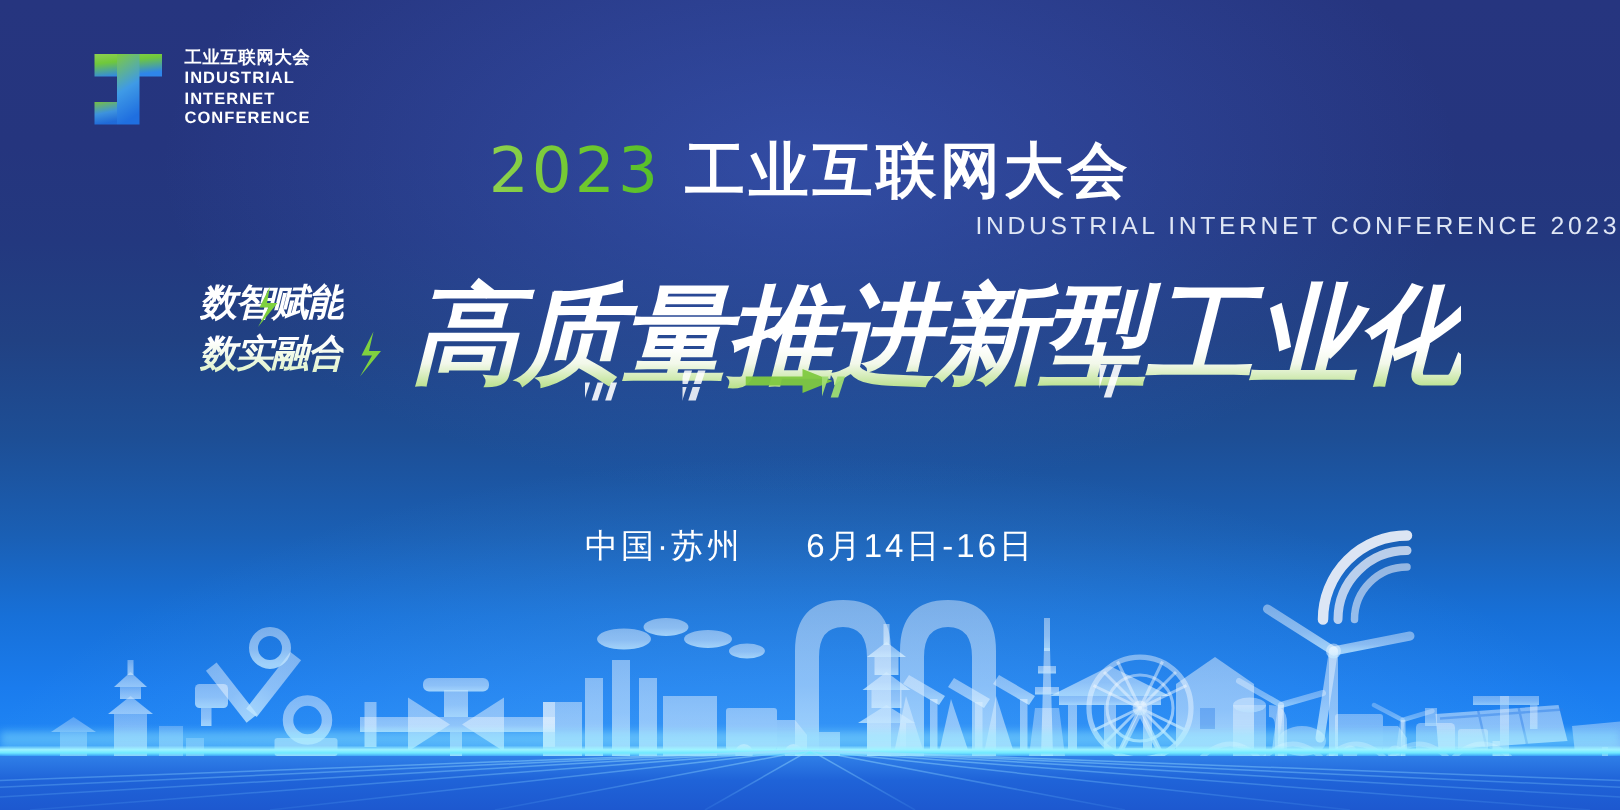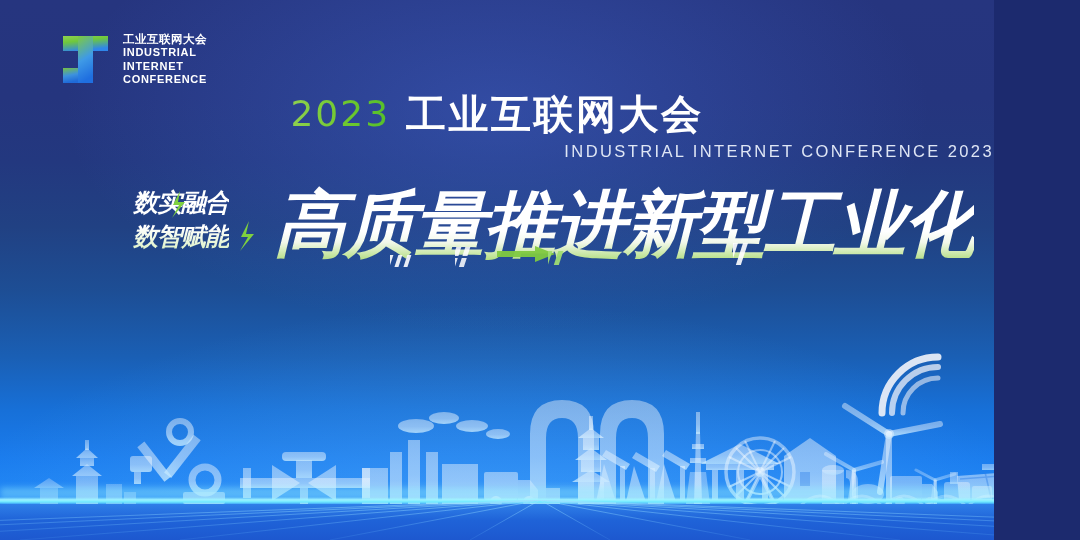--- a/index.html
+++ b/index.html
@@ -4,21 +4,21 @@
 <style>
   * { margin:0; padding:0; box-sizing:border-box; }
   html, body { width:1080px; height:540px; overflow:hidden; }
   body {
     font-family:"Liberation Sans", sans-serif;
     background:#1c2a6e;
   }
 
   #poster {
     position:relative;
-    width:994px; height:540px;
+    width:1080px; height:540px;
     overflow:hidden;
     background:linear-gradient(180deg,
       #26357f 0%,
       #25357e 18%,
       #23387f 30%,
       #214183 42%,
       #1d4e95 54%,
       #1a5fb4 66%,
       #1770d8 76%,
       #1a7cee 85%,
@@ -52,21 +52,21 @@
     font-size:11px; color:#ffffff; font-weight:bold;
     letter-spacing:.7px; line-height:13.5px; white-space:nowrap;
   }
 
   
   .title-row {
     position:absolute; left:0; right:0; top:92px;
     display:flex; align-items:flex-end; justify-content:center;
   }
   .year {
-    font-size:36px; font-weight:400; letter-spacing:2px;
+    font-size:42px; font-weight:400; letter-spacing:2px;
     background:linear-gradient(90deg,#8fd14f 0%,#6fc82e 55%,#54bf2a 100%);
     -webkit-background-clip:text; background-clip:text;
     -webkit-text-fill-color:transparent; color:#7ec948;
     line-height:44px; font-family:"DejaVu Sans", sans-serif;
   }
   .title-cn {
     font-size:40px; font-weight:bold; color:#ffffff;
     letter-spacing:2.5px; margin-left:16px; line-height:44px;
   }
   .subtitle {
@@ -174,22 +174,22 @@
   <div class="title-row">
     <div class="year">2023</div>
     <div class="title-cn">工业互联网大会</div>
   </div>
   <div class="subtitle">INDUSTRIAL INTERNET CONFERENCE 2023</div>
 
   <div class="slogan">
     <div class="slogan-inner">
 
       <div class="slogan-small">
+        <span>数智赋能</span>
         <span>数实融合</span>
-        <span>数智赋能</span>
       </div>
 
       <svg class="bolts" style="position:absolute;left:133px;top:2px;width:130px;height:70px;" viewBox="0 0 130 70">
         <path d="M47 6 L40 20 L46 20 L39 33 L52 17 L45 17 Z" fill="#7fd13f"></path>
         <path d="M116 36 L108 52 L115 52 L107 66 L121 49 L113 49 Z" fill="#7fd13f"></path>
       </svg>
 
       <div class="slogan-big">高质量推进新型工业化</div>
 
       <svg class="arrow-accent" viewBox="0 0 58 16">
@@ -220,20 +220,25 @@
         <g fill="none" stroke="#e7ecf7" stroke-linecap="round">
           <path d="M6 62 A56 56 0 0 1 62 6" stroke-width="7" opacity=".95"></path>
           <path d="M16 62 A46 46 0 0 1 62 16" stroke-width="6" opacity=".78"></path>
           <path d="M27 62 A35 35 0 0 1 62 27" stroke-width="5" opacity=".60"></path>
         </g>
       </svg>
 
     </div>
   </div>
 
+  <div class="dateline">
+    <span>中国·苏州</span>
+    <span class="gap"></span>
+    <span>6月14日-16日</span>
+  </div>
 
   <svg class="skyline" viewBox="0 0 1080 180" preserveAspectRatio="none">
     <defs>
       <linearGradient id="sil" x1="0" y1="0" x2="0" y2="1">
         <stop offset="0%" stop-color="#ffffff" stop-opacity="0.42"></stop>
         <stop offset="55%" stop-color="#dff0ff" stop-opacity="0.55"></stop>
         <stop offset="100%" stop-color="#bfe6ff" stop-opacity="0.80"></stop>
       </linearGradient>
       <linearGradient id="sil2" x1="0" y1="0" x2="0" y2="1">
         <stop offset="0%" stop-color="#ffffff" stop-opacity="0.34"></stop>

